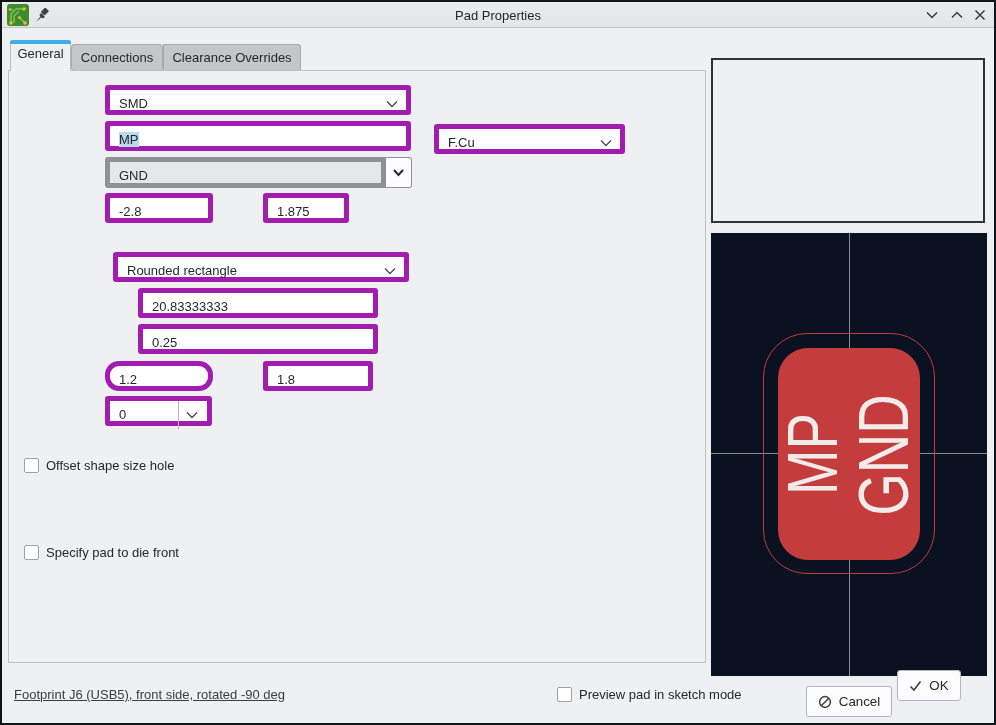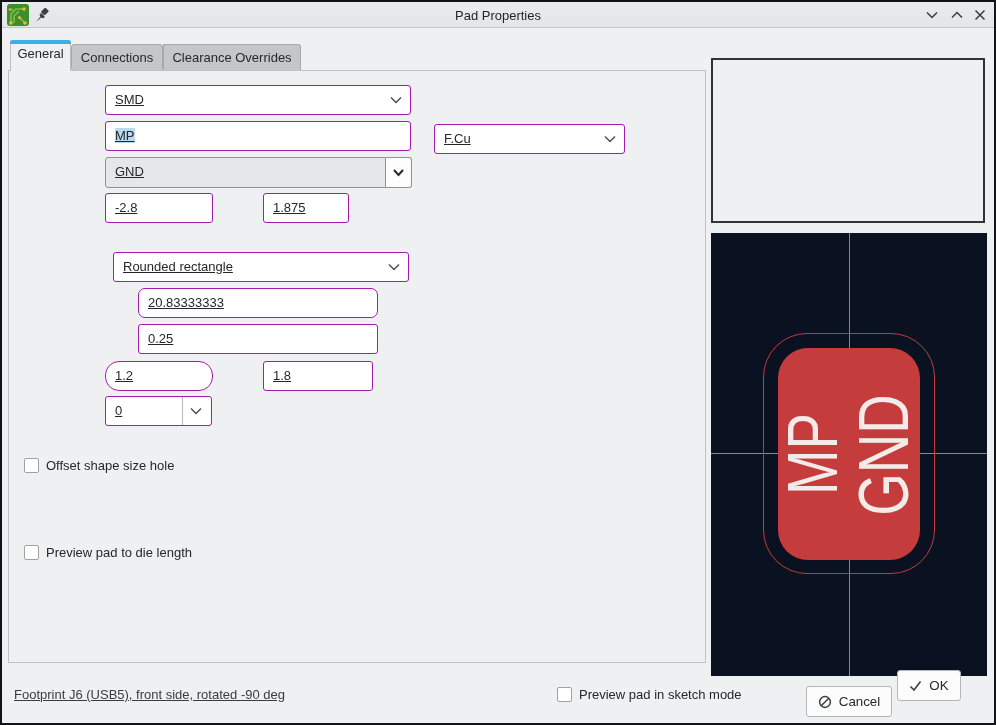--- a/index.html
+++ b/index.html
@@ -28,22 +28,22 @@
 
   
   .tab-frame { position:absolute; left:8px; top:70px; width:698px; height:593px;
                border:1px solid #bfc1c3; background:#eff0f1; z-index:1; }
   .group-box { position:absolute; left:428px; top:88px; width:248px; height:394px; border:1px solid #c3c5c7; }
 
   .lbl { position:absolute; color:#2b2e31; white-space:nowrap;text-decoration:underline; }
   .sep { position:absolute; left:14px; width:399px; height:1px; background:#c9cacc; }
 
   
-  .tinput, .combo { position:absolute; height:30px; background:#fff; border:1px solid #a21caf;
-                    border-radius:3px; line-height:28px;text-decoration:underline; }
+  .tinput, .combo { position:absolute; height:30px; background:#fff; border:5px solid #a21caf;
+                    border-radius:3px; line-height:28px; }
   .tinput { padding-left:9px; }
   .combo { padding-left:9px; }
   .combo .chev { position:absolute; right:8px; top:10px; }
   .combo.gray { background:#e6e7e8; border-color:#8f9193; border-radius:3px 0 0 3px; }
   .net-btn { position:absolute; background:#fdfdfd; border:1px solid #8f9193; border-left:none;
              border-radius:0 3px 3px 0; }
   .net-btn svg { position:absolute; left:7px; top:10px; }
   .combo-split-btn { position:absolute; right:0; top:0; width:29px; height:28px;
                      border-left:1px solid #b4b6b8; }
   .combo-split-btn .chev { position:absolute; right:9px; top:10px; }
@@ -162,21 +162,21 @@
 
   <div class="lbl" style="left:22px; top:260px;">Pad shape:</div>
   <div class="combo" style="left:113px; top:252px; width:296px; z-index:2;">
     <span>Rounded rectangle</span>
     <svg class="chev" width="12" height="8" viewBox="0 0 12 8">
         <polyline points="1,1.5 6,6.5 11,1.5" fill="none" stroke="#4a4d50" stroke-width="1.4"></polyline>
       </svg>
   </div>
 
   <div class="lbl" style="left:46px; top:296px;">Corner size:</div>
-  <div class="tinput" style="left:138px; top:288px; width:240px; z-index:2;border-radius:7px;">
+  <div class="tinput" style="left:138px; top:288px; width:240px; z-index:2;">
     <span>20.83333333</span>
   </div>
   <div class="unit" style="left:388px; top:296px;">%</div>
 
   <div class="lbl" style="left:46px; top:332px;">Corner radius:</div>
   <div class="tinput" style="left:138px; top:324px; width:240px; z-index:2;">
     <span>0.25</span>
   </div>
   <div class="unit" style="left:388px; top:332px;">mm</div>
 
@@ -210,21 +210,21 @@
     </span>
     <span>Offset shape size hole</span>
   </div>
 
   <div class="sep" style="top:520px;"></div>
 
   <div class="cb-row" style="left:24px; top:545px; z-index:2;">
     <span class="cb">
       
     </span>
-    <span>Preview pad to die length</span>
+    <span>Specify pad to die front</span>
   </div>
 
   <div class="group-box"></div>
   <div class="lbl" style="left:438px; top:97px;">Copper layers:</div>
   <div class="combo" style="left:434px; top:124px; width:191px; z-index:2;">
     <span>F.Cu</span>
     <svg class="chev" width="12" height="8" viewBox="0 0 12 8">
         <polyline points="1,1.5 6,6.5 11,1.5" fill="none" stroke="#4a4d50" stroke-width="1.4"></polyline>
       </svg>
   </div>

